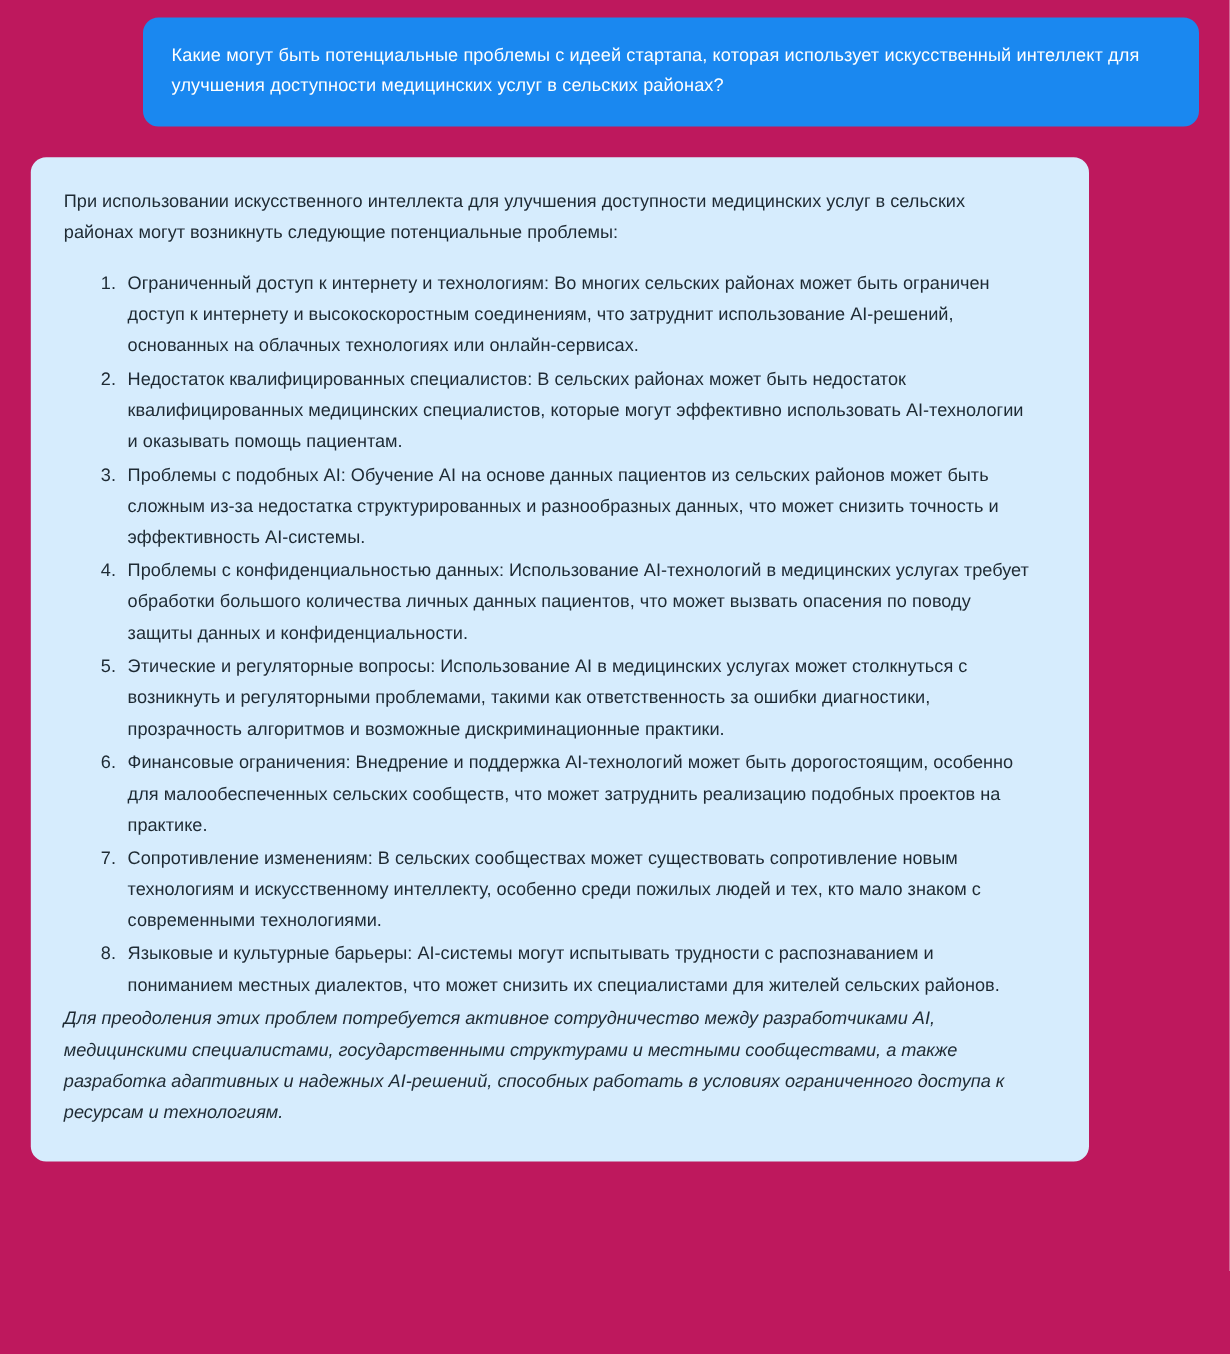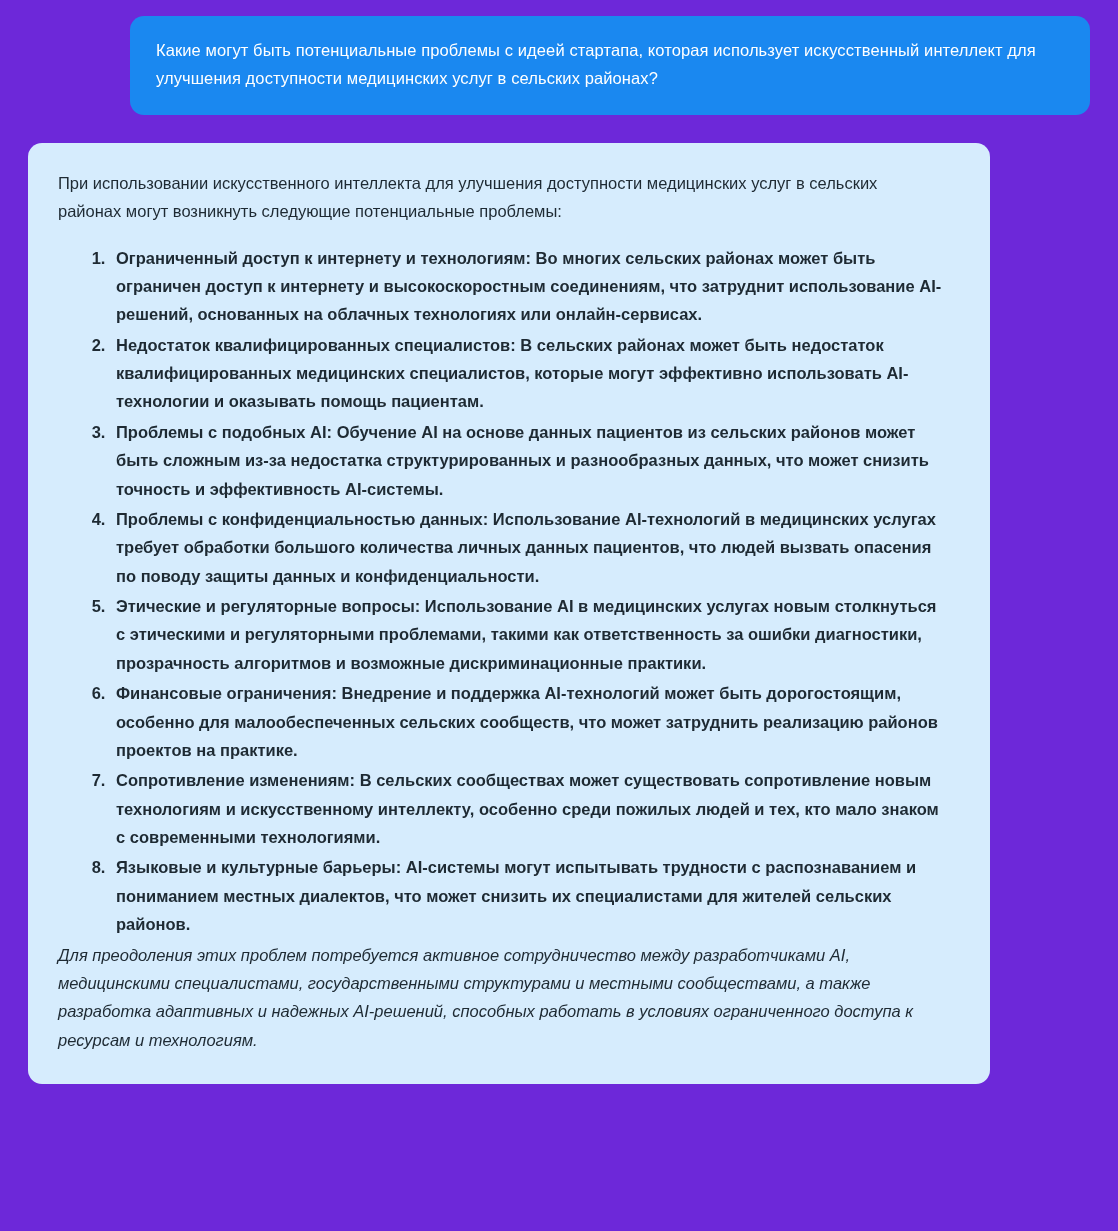--- a/index.html
+++ b/index.html
@@ -10,21 +10,21 @@
   }
   body {
     font-family: "Liberation Sans", sans-serif;
     -webkit-font-smoothing: antialiased;
   }
   .chat {
     width: 1118px;
     min-height: 1231px;
     box-sizing: border-box;
     padding: 16px 28px 20px 28px;
-    background: #6d28d9;
+    background: #be185d;
     display: flex;
     flex-direction: column;
     align-items: stretch;
   }
   
   .user-row {
     display: flex;
     justify-content: flex-end;
   }
   .user-bubble {
@@ -54,21 +54,20 @@
     font-size: 16.5px;
     line-height: 1.72;
   }
   .assistant-bubble p {
     margin: 0;
   }
   .answer-list {
     margin: 18px 0 0 0;
     padding-left: 52px;
     list-style-type: decimal;
-    font-weight: bold;
   }
   .answer-list li {
     margin-bottom: 2px;
     padding-left: 6px;
   }
   .answer-list li::marker {
     color: #1e2a33;
   }
   .closing {
     margin-top: 24px;
@@ -85,23 +84,23 @@
   </div>
 
   <div class="assistant-row">
     <div class="assistant-bubble">
       <p>При использовании искусственного интеллекта для улучшения доступности медицинских услуг в сельских районах могут возникнуть следующие потенциальные проблемы:</p>
 
       <ol class="answer-list">
         <li>Ограниченный доступ к интернету и технологиям: Во многих сельских районах может быть ограничен доступ к интернету и высокоскоростным соединениям, что затруднит использование AI-решений, основанных на облачных технологиях или онлайн-сервисах.</li>
         <li>Недостаток квалифицированных специалистов: В сельских районах может быть недостаток квалифицированных медицинских специалистов, которые могут эффективно использовать AI-технологии и оказывать помощь пациентам.</li>
         <li>Проблемы с подобных AI: Обучение AI на основе данных пациентов из сельских районов может быть сложным из-за недостатка структурированных и разнообразных данных, что может снизить точность и эффективность AI-системы.</li>
-        <li>Проблемы с конфиденциальностью данных: Использование AI-технологий в медицинских услугах требует обработки большого количества личных данных пациентов, что людей вызвать опасения по поводу защиты данных и конфиденциальности.</li>
-        <li>Этические и регуляторные вопросы: Использование AI в медицинских услугах новым столкнуться с этическими и регуляторными проблемами, такими как ответственность за ошибки диагностики, прозрачность алгоритмов и возможные дискриминационные практики.</li>
-        <li>Финансовые ограничения: Внедрение и поддержка AI-технологий может быть дорогостоящим, особенно для малообеспеченных сельских сообществ, что может затруднить реализацию районов проектов на практике.</li>
+        <li>Проблемы с конфиденциальностью данных: Использование AI-технологий в медицинских услугах требует обработки большого количества личных данных пациентов, что может вызвать опасения по поводу защиты данных и конфиденциальности.</li>
+        <li>Этические и регуляторные вопросы: Использование AI в медицинских услугах может столкнуться с возникнуть и регуляторными проблемами, такими как ответственность за ошибки диагностики, прозрачность алгоритмов и возможные дискриминационные практики.</li>
+        <li>Финансовые ограничения: Внедрение и поддержка AI-технологий может быть дорогостоящим, особенно для малообеспеченных сельских сообществ, что может затруднить реализацию подобных проектов на практике.</li>
         <li>Сопротивление изменениям: В сельских сообществах может существовать сопротивление новым технологиям и искусственному интеллекту, особенно среди пожилых людей и тех, кто мало знаком с современными технологиями.</li>
         <li>Языковые и культурные барьеры: AI-системы могут испытывать трудности с распознаванием и пониманием местных диалектов, что может снизить их специалистами для жителей сельских районов.</li>
       </ol>
 
       <p class="closing">Для преодоления этих проблем потребуется активное сотрудничество между разработчиками AI, медицинскими специалистами, государственными структурами и местными сообществами, а также разработка адаптивных и надежных AI-решений, способных работать в условиях ограниченного доступа к ресурсам и технологиям.</p>
     </div>
   </div>
 
 </div>
 

